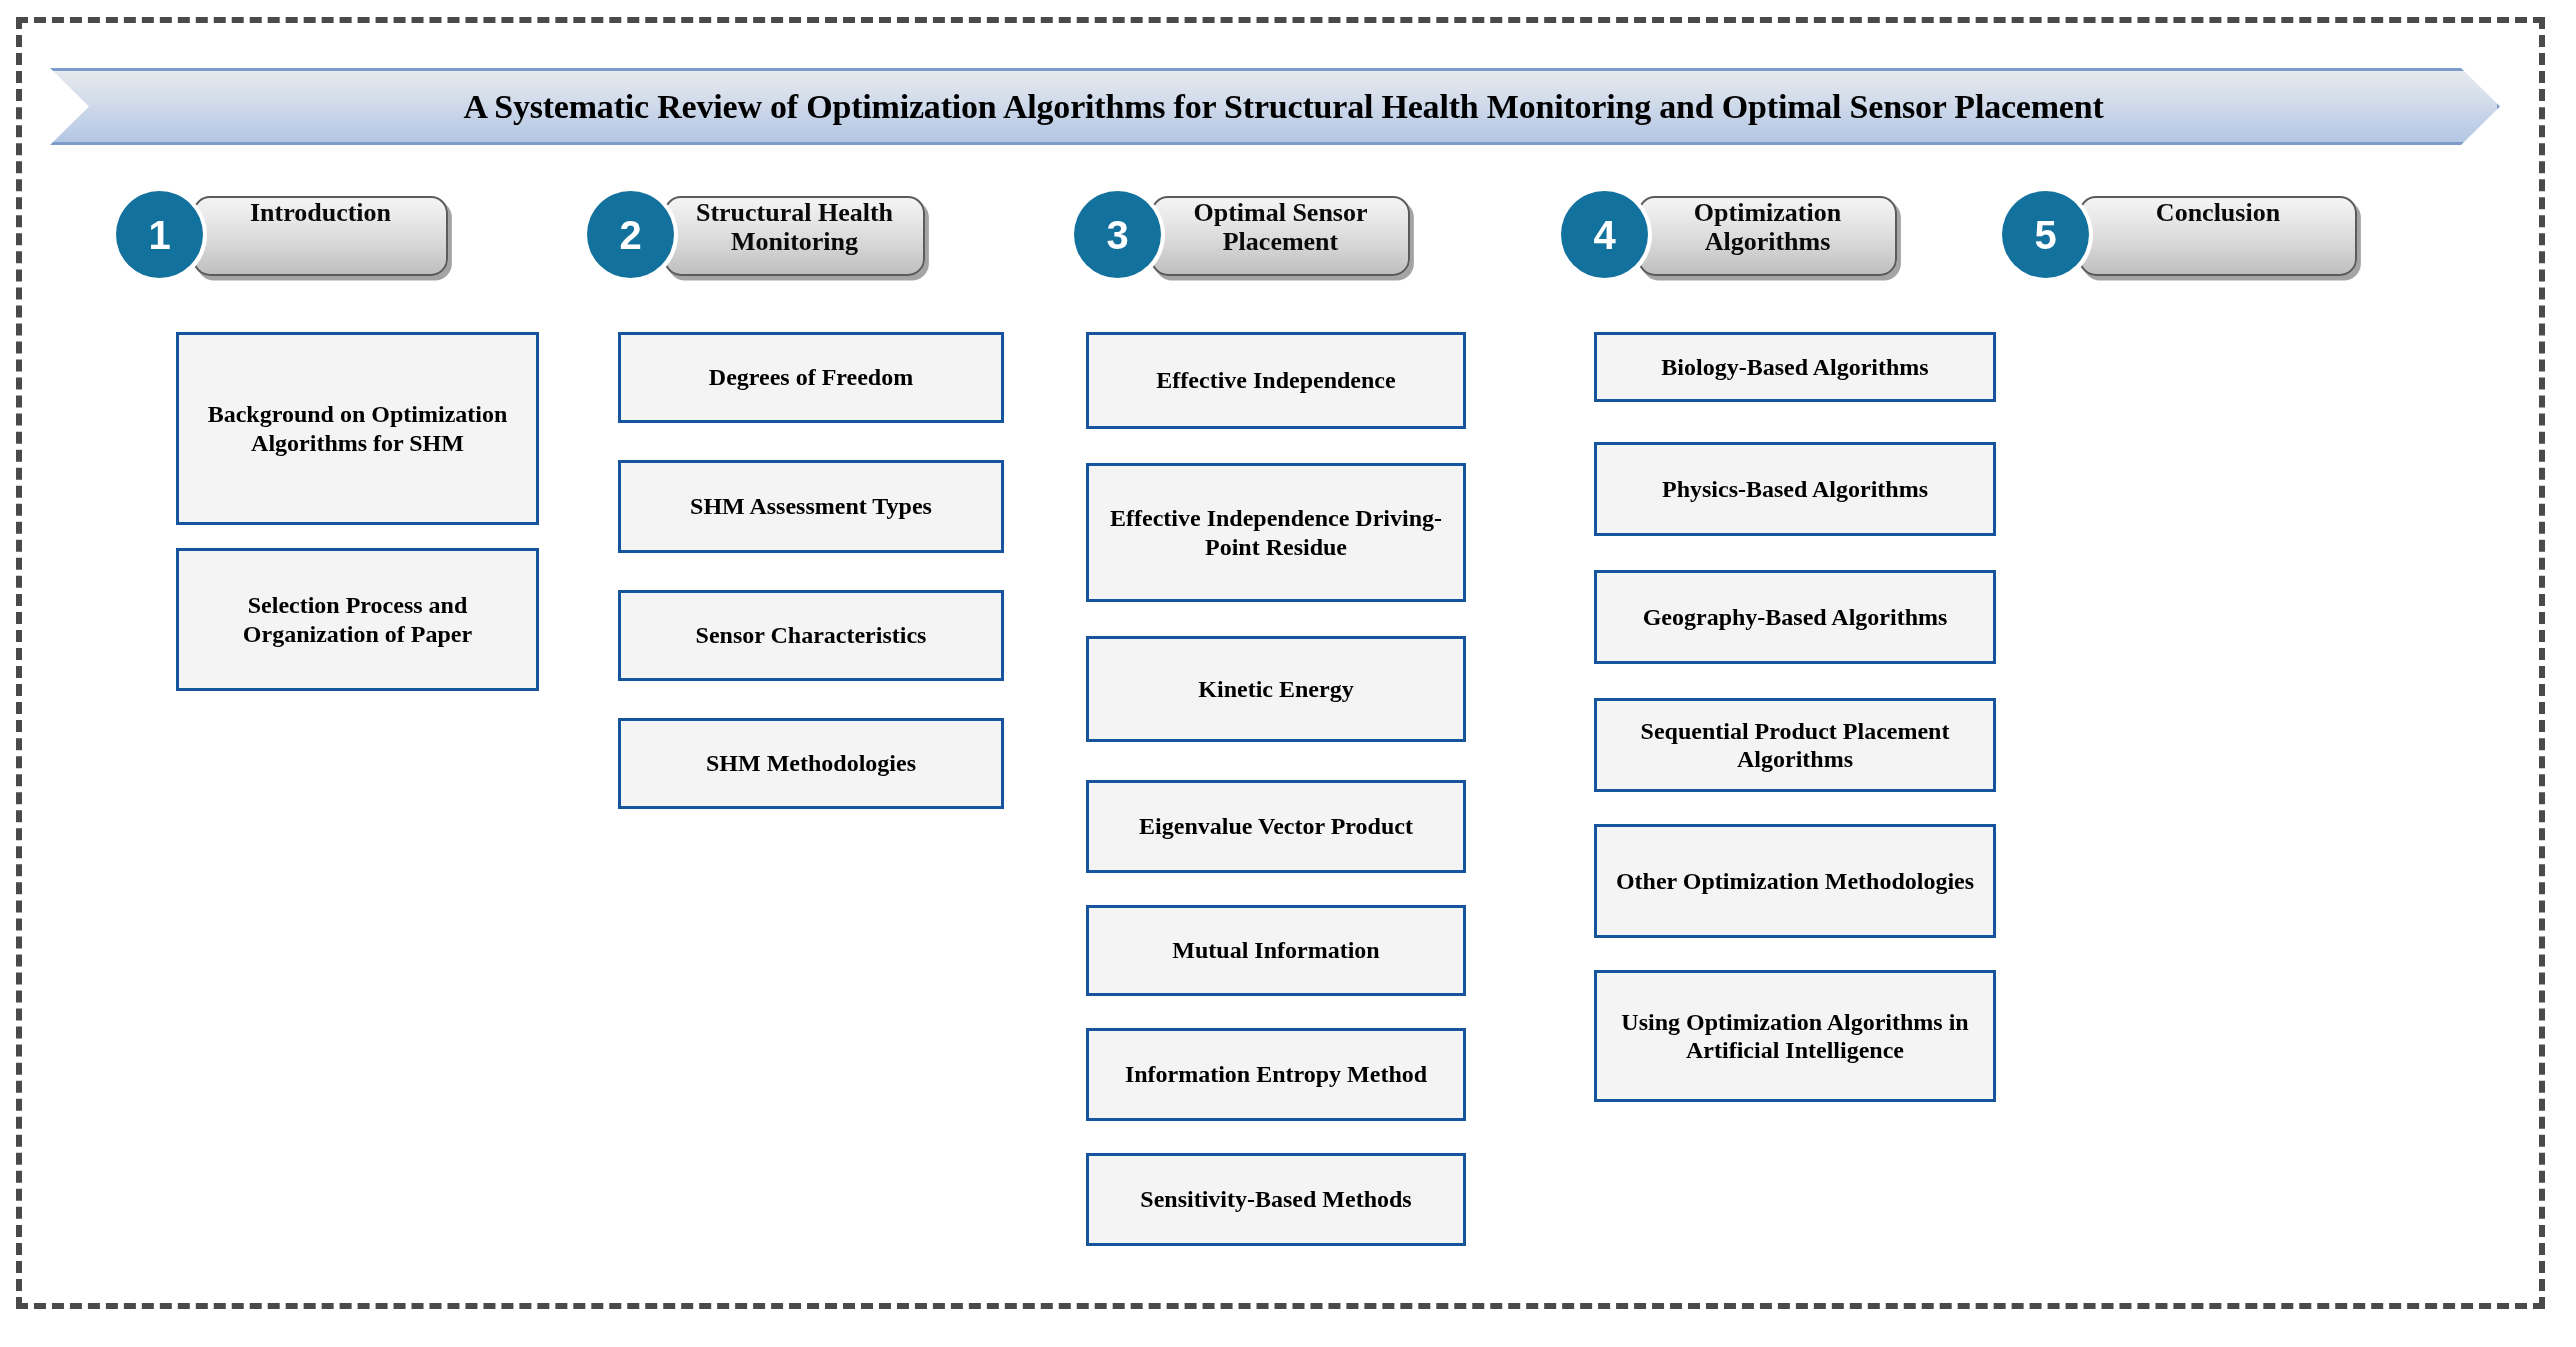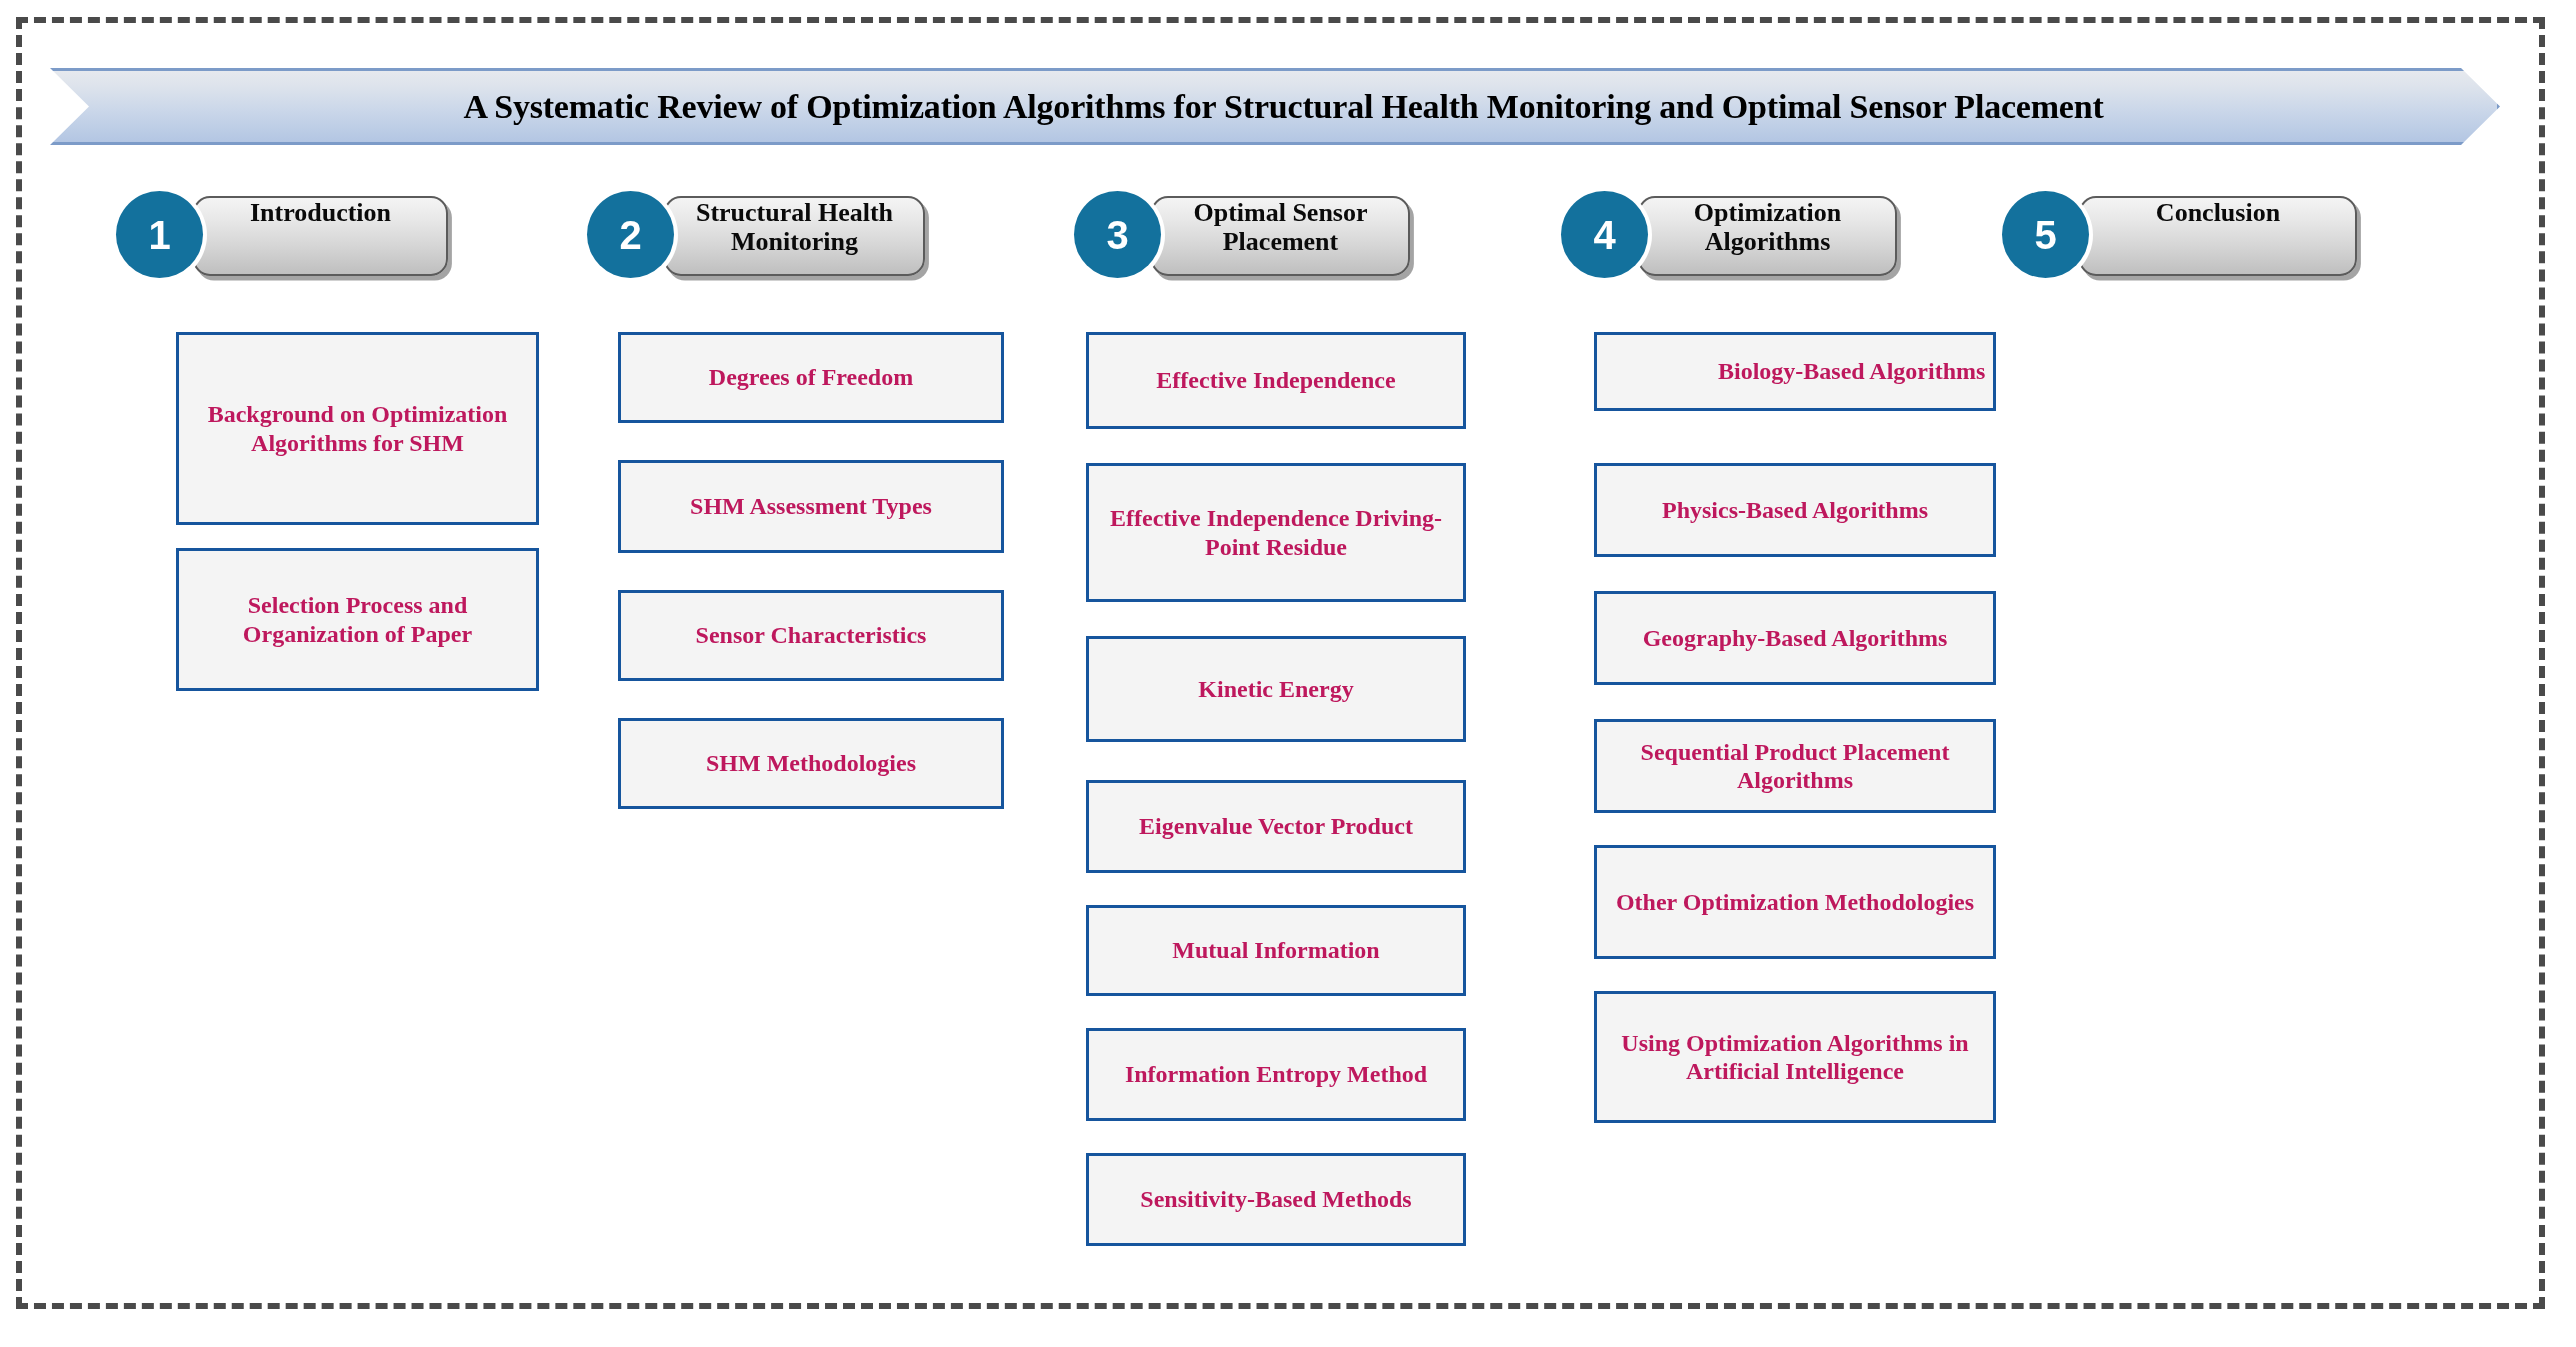--- a/index.html
+++ b/index.html
@@ -101,21 +101,21 @@
   .node-box{
     border:3.9px solid #16559D;
     background:#F4F4F4;
     box-sizing:border-box;
     display:flex; align-items:center; justify-content:center;
     margin-bottom:21.6px;
   }
   .node-box .node-label{
     font-size:24px;
     font-weight:bold;
-    color:#be185d;
+    color:#000000;
     text-align:center;
     line-height:1.18;
     padding:0 7.7px;
   }
 </style>
 </head>
 <body>
 
 <div id="dashed-frame"></div>
 
@@ -211,21 +211,21 @@
         <div class="node-label">Mutual Information</div>
       </div>
       <div class="node-box" style="height: 93px; margin-bottom: 32px;">
         <div class="node-label">Information Entropy Method</div>
       </div>
       <div class="node-box" style="height: 93px; margin-bottom: 31px;">
         <div class="node-label">Sensitivity-Based Methods</div>
       </div>
     </div>
     <div class="column" style="left: 1594px; width: 402px;">
-      <div class="node-box" style="height: 79px; margin-bottom: 52px; justify-content: flex-end;">
+      <div class="node-box" style="height: 70px; margin-bottom: 40px;">
         <div class="node-label">Biology-Based Algorithms</div>
       </div>
       <div class="node-box" style="height: 94px; margin-bottom: 34px;">
         <div class="node-label">Physics-Based Algorithms</div>
       </div>
       <div class="node-box" style="height: 94px; margin-bottom: 34px;">
         <div class="node-label">Geography-Based Algorithms</div>
       </div>
       <div class="node-box" style="height: 94px; margin-bottom: 32px;">
         <div class="node-label">Sequential Product Placement Algorithms</div>

